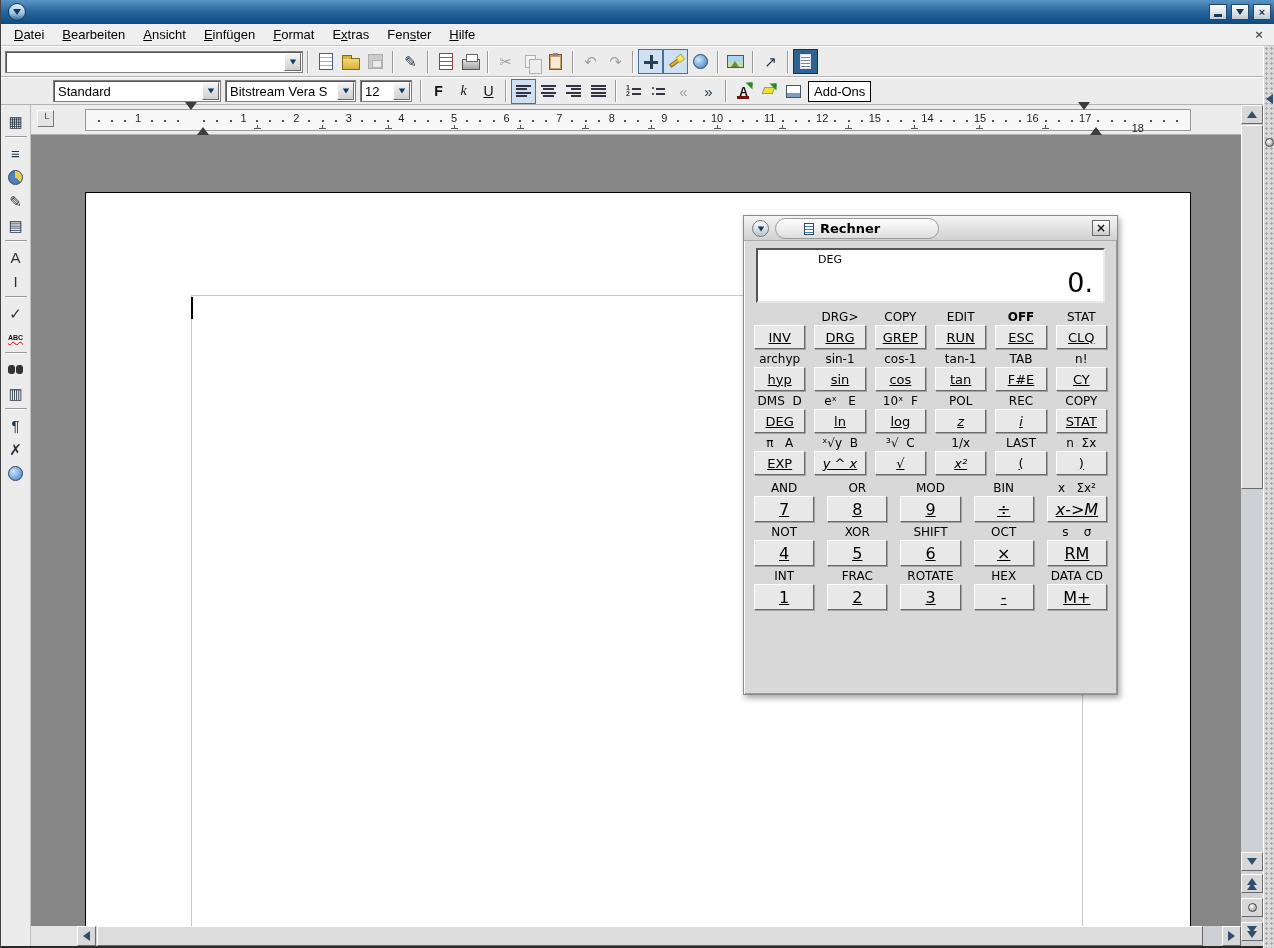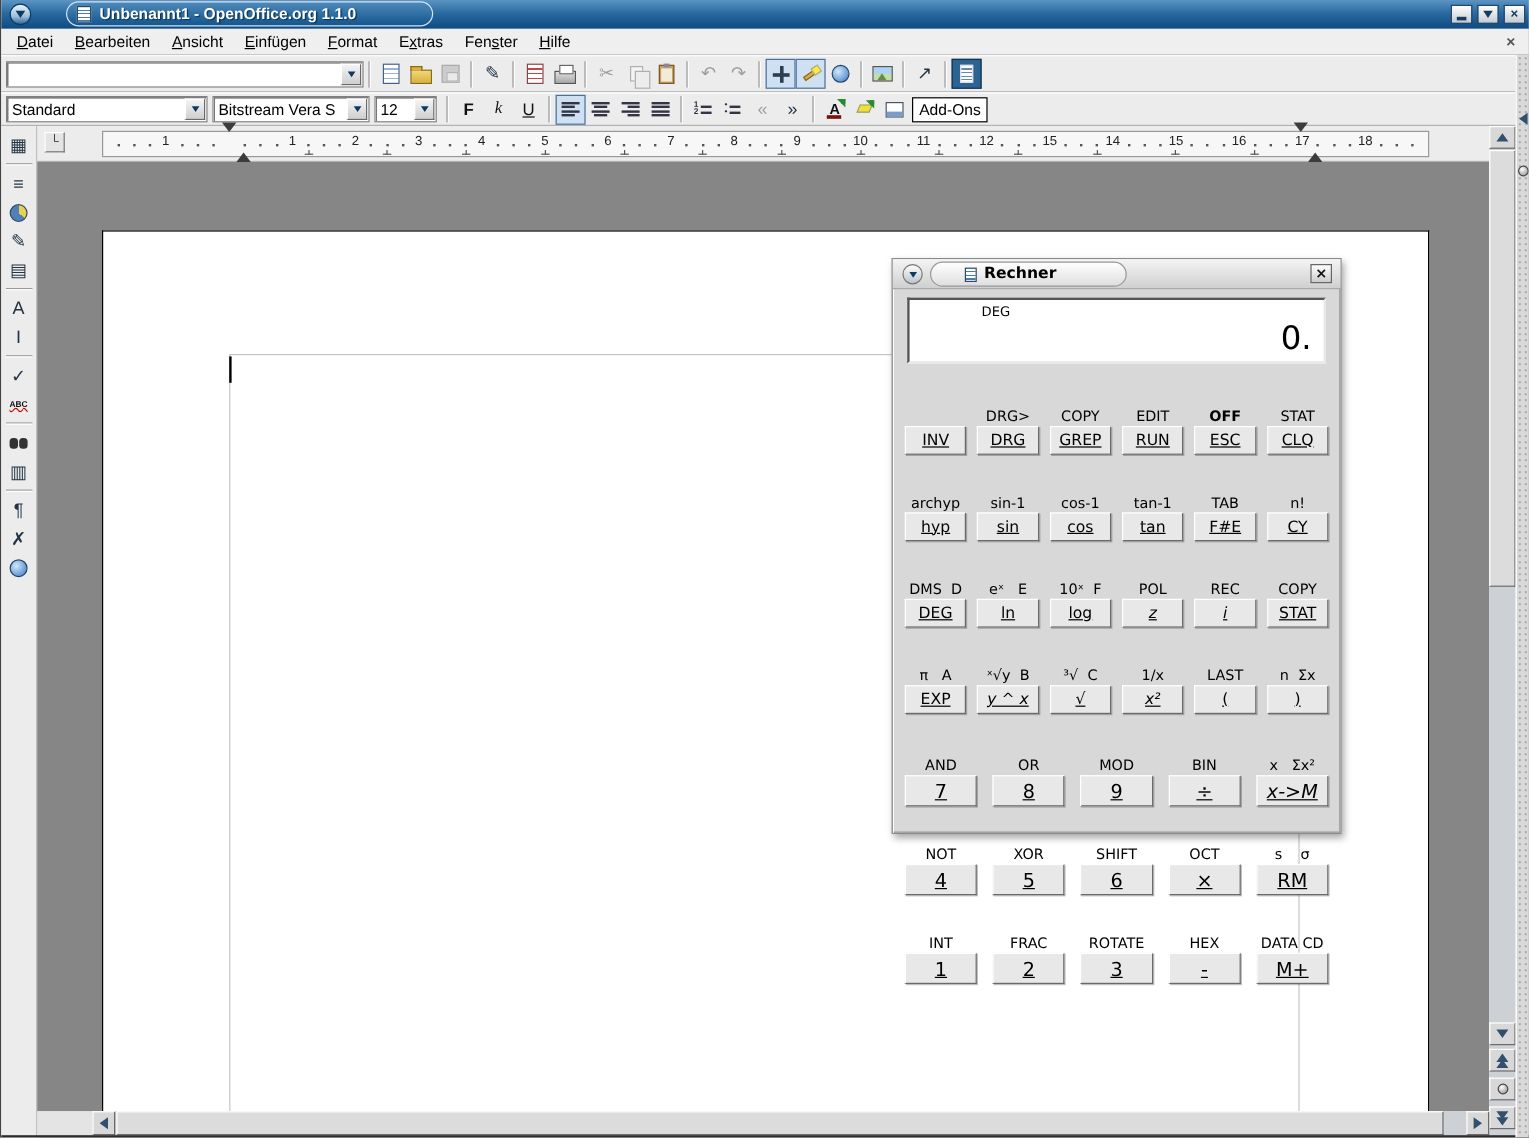--- a/index.html
+++ b/index.html
@@ -179,42 +179,38 @@
     border:1px solid #666;font-weight:bold;font-size:12px;color:#111;display:flex;align-items:center;justify-content:center;}
   #calc-display{position:relative;margin:7px 12px 0;height:55px;background:#fff;
     border:2px solid;border-color:#555 #e8e8e8 #e8e8e8 #555;}
   #calc-mode{position:absolute;left:60px;top:3px;font-size:11px;color:#000;}
   #calc-value{position:absolute;right:10px;bottom:3px;font-size:27px;color:#000;}
   #calc-keys{padding:7px 10px 0;}
   .krow{display:grid;margin-bottom:3px;}
   .c6{grid-template-columns:repeat(6,1fr);gap:9px;}
   .c5{grid-template-columns:repeat(5,1fr);gap:13px;}
   .krow.sect{margin-top:6px;}
-  .kcell{text-align:center;margin-top:30px;}
+  .kcell{text-align:center;}
   .klabel{height:15px;font-size:12px;color:#000;white-space:pre;line-height:15px;}
   .klabel.bold{font-weight:bold;}
   .kbtn{width:100%;height:24px;background:#e8e8e8;border:1px solid;border-color:#fff #6a6a6a #6a6a6a #fff;
     box-shadow:1px 1px 0 rgba(0,0,0,.25);font-size:13px;text-decoration:underline;color:#000;
     font-family:"DejaVu Sans",sans-serif;white-space:pre;}
   .c5 .kbtn{height:26px;font-size:16px;}
   .kbtn.it{font-style:italic;}
 </style>
 </head>
 <body>
 
 <div id="screen">
 
   <div id="titlebar">
     <button class="roundbtn" id="win-menu-btn">
       <span class="tri-down-s"></span>
     </button>
-    <div id="title-pill">
-      <span class="doc-ic"></span>
-      <span id="title-text">Unbenannt1 - OpenOffice.org 1.1.0</span>
-    </div>
     <button class="wbtn" style="left:1208px;">
         <span class="minbar"></span>
       </button>
     <button class="wbtn" style="left:1230px;">
         <span class="tri-down-s" style="border-top-color:#143a60;"></span>
       </button>
     <button class="wbtn" style="left:1252px;">
         <span>×</span>
       </button>
   </div>
@@ -298,21 +294,21 @@
           <span class="ic-glyph">↗</span>
         </button>
         <span class="tsep"></span>
         <button class="tbtn pressed-dark">
           <span class="ic-calc"></span>
         </button>
       </span>
   </div>
 
   <div class="toolbar" id="toolbar-obj">
-    <span id="fmt-items" style="display:flex;align-items:center;">
+    <span id="fmt-items" style="display:flex;align-items:center;margin-left:48px;">
         <div class="combo" style="width: 168px; flex: 0 0 168px; margin-right: 4px;">
           <input value="Standard" style="">
           <button class="combo-arrow">
             <span class="tri-down-s" style="transform: scale(0.8);"></span>
           </button>
         </div>
         <div class="combo" style="width: 131px; flex: 0 0 131px; margin-right: 4px;">
           <input value="Bitstream Vera S" style="">
           <button class="combo-arrow">
             <span class="tri-down-s" style="transform: scale(0.8);"></span>
@@ -426,21 +422,21 @@
         <span class="rnum" style="left: 610.8px;">8</span>
         <span class="rnum" style="left: 663.4px;">9</span>
         <span class="rnum" style="left: 716px;">10</span>
         <span class="rnum" style="left: 768.6px;">11</span>
         <span class="rnum" style="left: 821.2px;">12</span>
         <span class="rnum" style="left: 873.8px;">15</span>
         <span class="rnum" style="left: 926.4px;">14</span>
         <span class="rnum" style="left: 979px;">15</span>
         <span class="rnum" style="left: 1031.6px;">16</span>
         <span class="rnum" style="left: 1084.2px;">17</span>
-        <span class="rnum" style="left: 1136.8px;">18</span>
+        <span class="rnum" style="left: 1136.8px; margin-top: 10px;">18</span>
         <span class="rdot" style="left: 97px;"></span>
         <span class="rdot" style="left: 110.15px;"></span>
         <span class="rdot" style="left: 123.3px;"></span>
         <span class="rdot" style="left: 149.6px;"></span>
         <span class="rdot" style="left: 162.75px;"></span>
         <span class="rdot" style="left: 175.9px;"></span>
         <span class="rdot" style="left: 202.2px;"></span>
         <span class="rdot" style="left: 215.35px;"></span>
         <span class="rdot" style="left: 228.5px;"></span>
         <span class="rdot" style="left: 254.8px;"></span>

